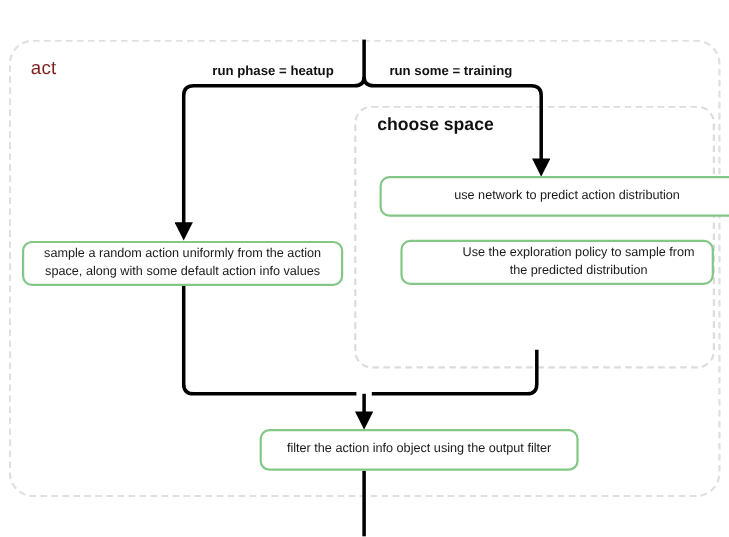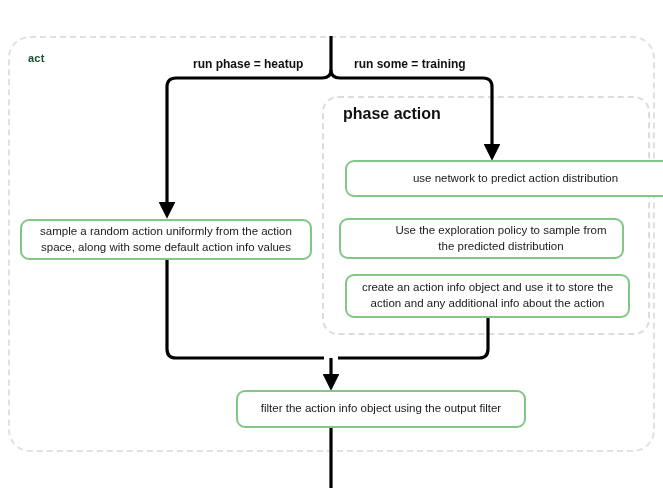--- a/index.html
+++ b/index.html
@@ -24,23 +24,23 @@
     height: 416px;
     box-sizing: border-box;
     border: 2px dashed #e0e0e0;
     border-radius: 22px;
     background: #ffffff;
   }
   .outer-title {
     position: absolute;
     left: 28px;
     top: 52px;
-    font-size: 11px;
-    font-weight: bold;
-    color: #14532d;
+    font-size: 17px;
+    font-weight: normal;
+    color: #7f1d1d;
     letter-spacing: 0.2px;
   }
   
   .inner-container {
     position: absolute;
     left: 322px;
     top: 96px;
     width: 328px;
     height: 239px;
     box-sizing: border-box;
@@ -69,21 +69,21 @@
     align-items: center;
     justify-content: center;
     text-align: center;
     font-size: 11.5px;
     color: #1a1a1a;
     line-height: 1.35;
     padding: 4px 9px;
   }
   #box-sample   { left: 20px;  top: 219px; width: 292px; height: 41px; }
   #box-usenet   { left: 345px; top: 160px; width: 341px; height: 37px; }
-  #box-explore  { left: 339px; top: 218px; width: 285px; height: 41px; padding-left: 48px; }
+  #box-explore  { left: 364px; top: 218px; width: 285px; height: 41px; padding-left: 48px; }
   #box-create   { left: 345px; top: 274px; width: 285px; height: 44px; }
   #box-filter   { left: 188px; top: 390px; width: 290px; height: 38px; margin-left: 48px; }
 
   
   .edge-label {
     position: absolute;
     font-size: 12px;
     font-weight: bold;
     color: #111111;
     white-space: nowrap;
@@ -103,21 +103,21 @@
 </style>
 </head>
 <body>
 
 <div id="canvas">
 
   <div class="outer-container"></div>
   <div class="outer-title">act</div>
 
   <div class="inner-container"></div>
-  <div class="inner-title">phase action</div>
+  <div class="inner-title">choose space</div>
 
   <svg id="connectors" viewBox="0 0 663 488" xmlns="http://www.w3.org/2000/svg">
     <defs>
       <marker id="arrowhead" viewBox="0 0 10 10" refX="7.2" refY="5" markerWidth="5.2" markerHeight="5.2" orient="auto-start-reverse">
         <path d="M 0 0 L 10 5 L 0 10 z" fill="#000000"></path>
       </marker>
     </defs>
 
     <path d="M 331 36 L 331 70" fill="none" stroke="#000000" stroke-width="3.2"></path>
 
@@ -136,17 +136,16 @@
 
   <div class="edge-label" id="label-heatup">run phase = heatup</div>
   <div class="edge-label" id="label-training">run some = training</div>
 
   <div class="gbox" id="box-sample">sample a random action uniformly from the action space, along with some default action info values</div>
 
   <div class="gbox" id="box-usenet">use network to predict action distribution</div>
 
   <div class="gbox" id="box-explore">Use the exploration policy to sample from the predicted distribution</div>
 
-  <div class="gbox" id="box-create">create an action info object and use it to store the action and any additional info about the action</div>
 
   <div class="gbox" id="box-filter">filter the action info object using the output filter</div>
 
 </div>
 
 </body></html>

